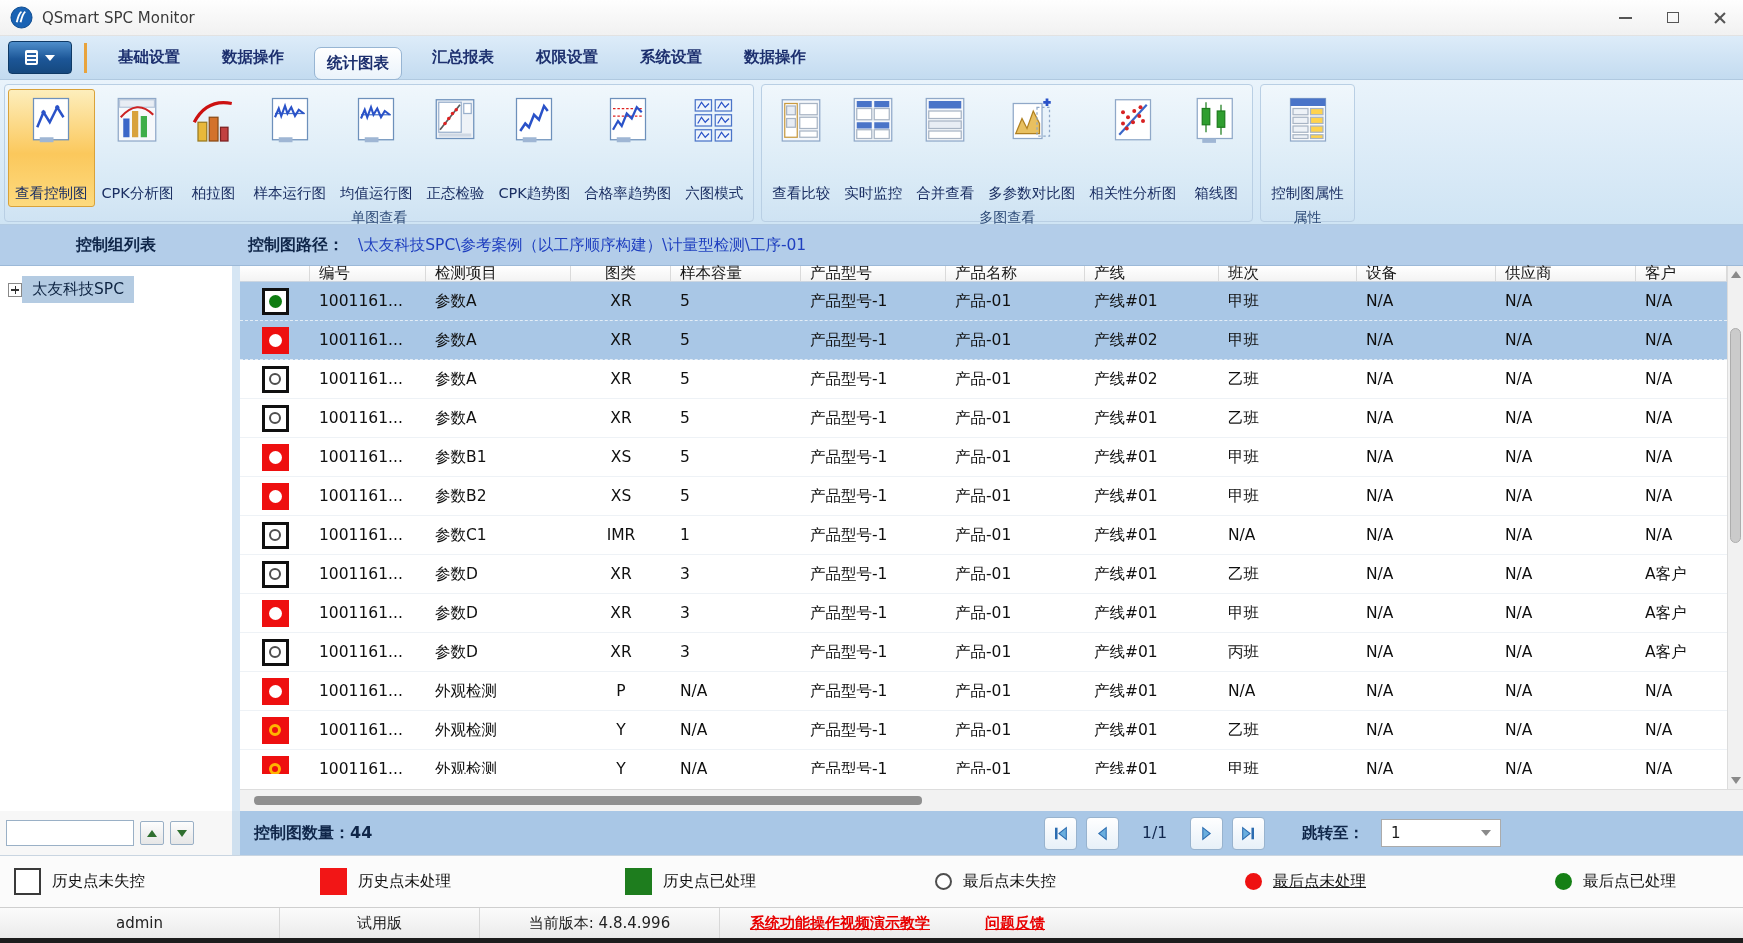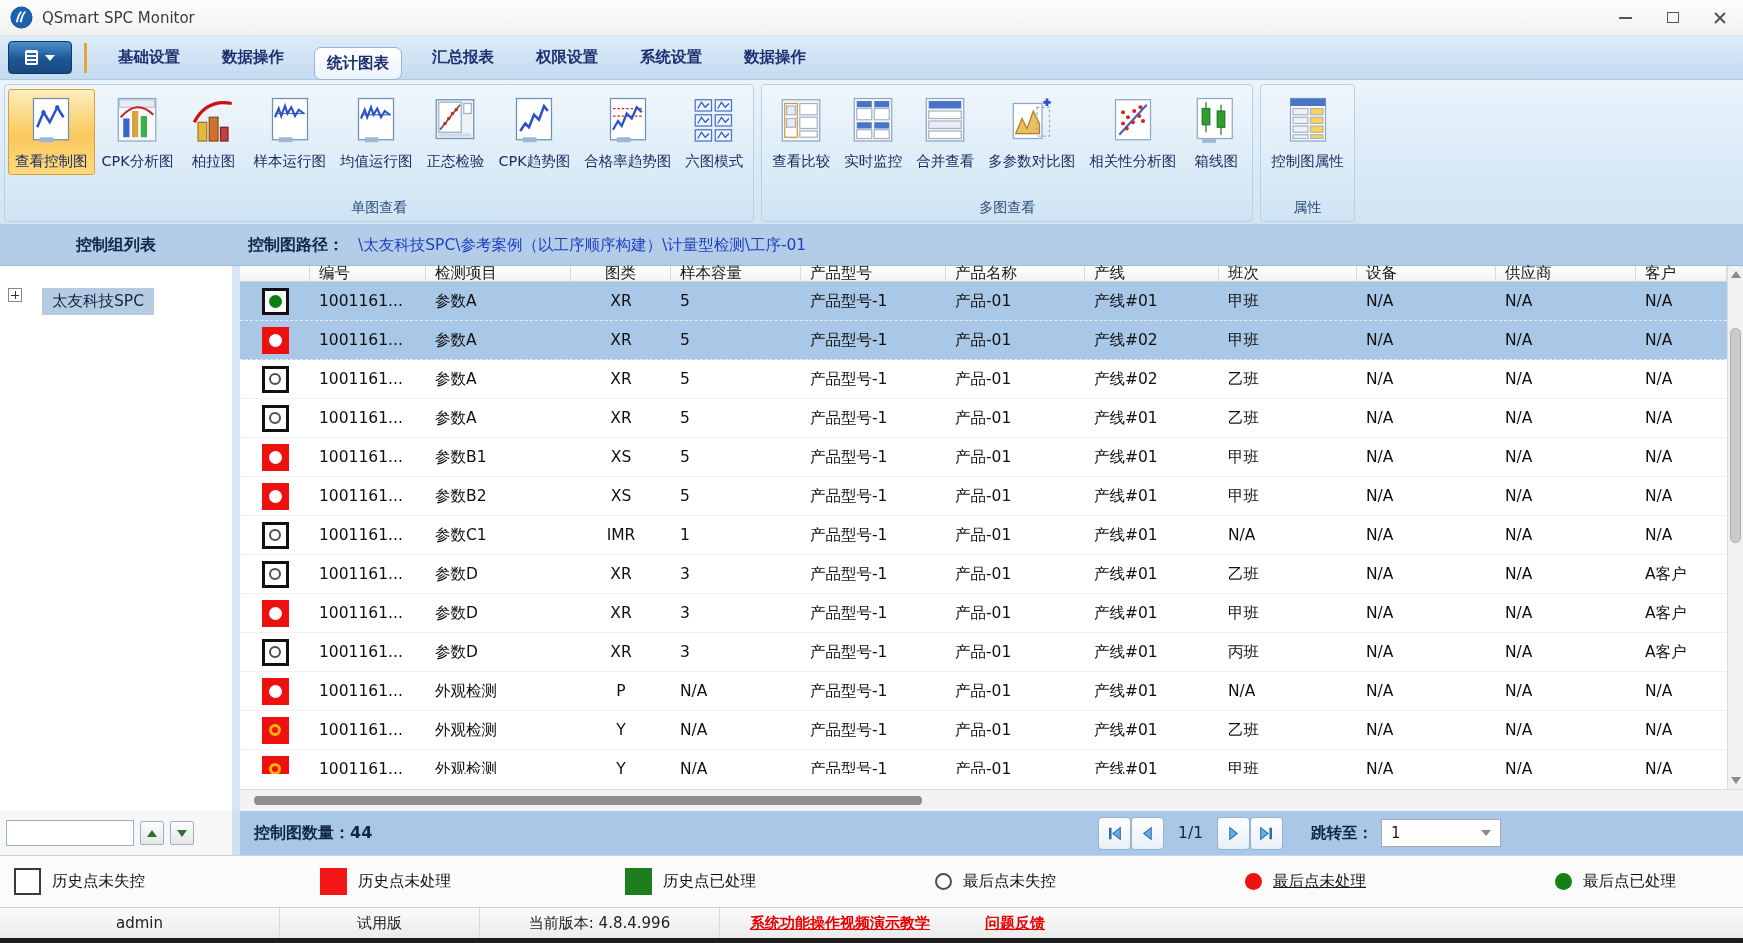--- a/index.html
+++ b/index.html
@@ -34,37 +34,37 @@
   .tabs { display:flex; align-items:center; }
   .tab { padding:5px 12px; margin:0 9px; color:#1c2f6e; font-weight:600; font-size:15.5px; white-space:nowrap; }
   .tab.active { background:linear-gradient(#ffffff,#eaf3fb); border:1px solid #97b5d3; border-radius:7px;margin-top:12px; }
 
   
   .ribbon { height:145px; background:linear-gradient(#e9f3fb,#cfe4f4); display:flex; align-items:stretch;
             padding:4px 4px 2px 4px; gap:7px; flex:0 0 auto; border-bottom:1px solid #b4cce3; }
   .rgroup { border:1px solid #b9cfe4; border-radius:4px; background:linear-gradient(#f0f7fc,#d9eaf6 70%,#cfe3f3);
             display:flex; flex-direction:column; }
   .ritems { display:flex; flex:1; padding:4px 3px 0 3px; align-items:flex-start; }
-  .rbtn { display:flex; flex-direction:column; align-items:center; padding:7px 7px 4px 7px; border-radius:3px; }
+  .rbtn { display:flex; flex-direction:column; align-items:center; padding:7px 7px 4px 7px; border-radius:3px;gap:32px; }
   .rbtn.sel { background:linear-gradient(#fdeebc,#fbc85c 55%,#fdda7e); border:1px solid #d9a23a; padding:6px 6px 3px 6px; }
   .ricon { width:52px; height:50px; }
   .ricon svg { width:100%; height:100%; }
   .rlabel { font-size:14.5px; color:#1b2f63; margin-top:6px; white-space:nowrap; }
   .rglabel { text-align:center; font-size:14px; color:#2c4a77; padding:2px 6px 4px 6px; }
 
   
   .pathrow { height:41px; background:#b3cde9; display:flex; align-items:center; flex:0 0 auto; border-bottom:1px solid #9cb9d8; }
   .left-header { width:232px; text-align:center; font-weight:600; color:#0f2649; font-size:16px; flex:0 0 auto; }
   .path-label { margin-left:16px; font-weight:600; color:#0f2649; font-size:16px; }
   .path-link { margin-left:14px; color:#1f3fbf; font-size:15.5px; }
 
   
   .content { flex:1 1 auto; display:flex; min-height:0; }
   .leftpanel { width:240px; flex:0 0 auto; background:linear-gradient(to right,#ffffff 232px,#d6e6f4 232px); }
-  .tree-item { display:flex; align-items:flex-start; gap:20px; padding:22px 8px; }
+  .tree-item { display:flex; align-items:center; gap:0; padding:10px 8px; }
   .expander { width:14px; height:14px; border:1px solid #898989; background:#fff; position:relative; flex:0 0 auto; }
   .expander::before { content:""; position:absolute; left:2px; top:5.5px; width:8px; height:1.5px; background:#333; }
   .expander::after  { content:""; position:absolute; left:5.5px; top:2px; width:1.5px; height:8px; background:#333; }
   .tree-label { background:#b4cbe2; padding:3px 10px; color:#0e2442; font-size:15.5px; }
 
   .main { flex:1 1 auto; display:flex; flex-direction:column; min-width:0; }
   .table-area { flex:1 1 auto; display:flex; min-height:0; }
   .grid { width:1487px; flex:0 0 auto; display:flex; flex-direction:column; }
   .thead { display:flex; height:16px; background:linear-gradient(#ffffff,#f3f3f3); border-bottom:1px solid #ccd6e1; flex:0 0 auto; }
   .th { display:flex; align-items:center; padding:0 9px; border-right:1px solid #dadada; font-size:15.5px; color:#161616; }
@@ -98,21 +98,21 @@
   .pagebar { height:44px; display:flex; flex:0 0 auto; }
   .pagebar-left { width:240px; flex:0 0 auto; background:linear-gradient(to right,#f7f7f7 232px,#cfe0ef 232px);
                   display:flex; align-items:center; padding:0 6px; gap:6px; }
   .group-filter-input { width:128px; height:26px; border:1px solid #9ab0c6; background:#fff; }
   .spin-btn { width:24px; height:24px; border:1px solid #9ab0c6; background:linear-gradient(#fdfdfd,#e6e6e6);
               display:flex; align-items:center; justify-content:center; border-radius:2px; }
   .arr-up   { width:0; height:0; border-left:5px solid transparent; border-right:5px solid transparent; border-bottom:7px solid #2f6f2f; }
   .arr-down { width:0; height:0; border-left:5px solid transparent; border-right:5px solid transparent; border-top:7px solid #2f6f2f; }
   .pagebar-right { flex:1 1 auto; background:#a9c7e6; display:flex; align-items:center; padding:0 14px; }
   .count-label { color:#0f2649; font-weight:600; font-size:16px; }
-  .pg-cluster { margin-left:auto; display:flex; align-items:center; margin-right:228px; }
+  .pg-cluster { margin-left:auto; display:flex; align-items:center; gap:9px; margin-right:228px; }
   .pg-btn { width:33px; height:33px; background:linear-gradient(#ffffff,#e7f0f8); border:1px solid #98b3ce; border-radius:4px;
             display:flex; align-items:center; justify-content:center; }
   .pg-btn svg { width:19px; height:19px; }
   .pg-text { color:#10264d; font-size:15.5px; margin:0 14px; }
   .jump-label { color:#0f2649; font-weight:600; font-size:15.5px; margin-left:28px; }
   .jump-select { width:120px; height:28px; background:#fff; border:1px solid #ababab; display:flex; align-items:center;
                  padding:0 9px; color:#1a1a1a; margin-left:8px; }
   .js-chev { margin-left:auto; width:0; height:0; border-left:5px solid transparent; border-right:5px solid transparent; border-top:6px solid #8a8a8a; }
 
   

